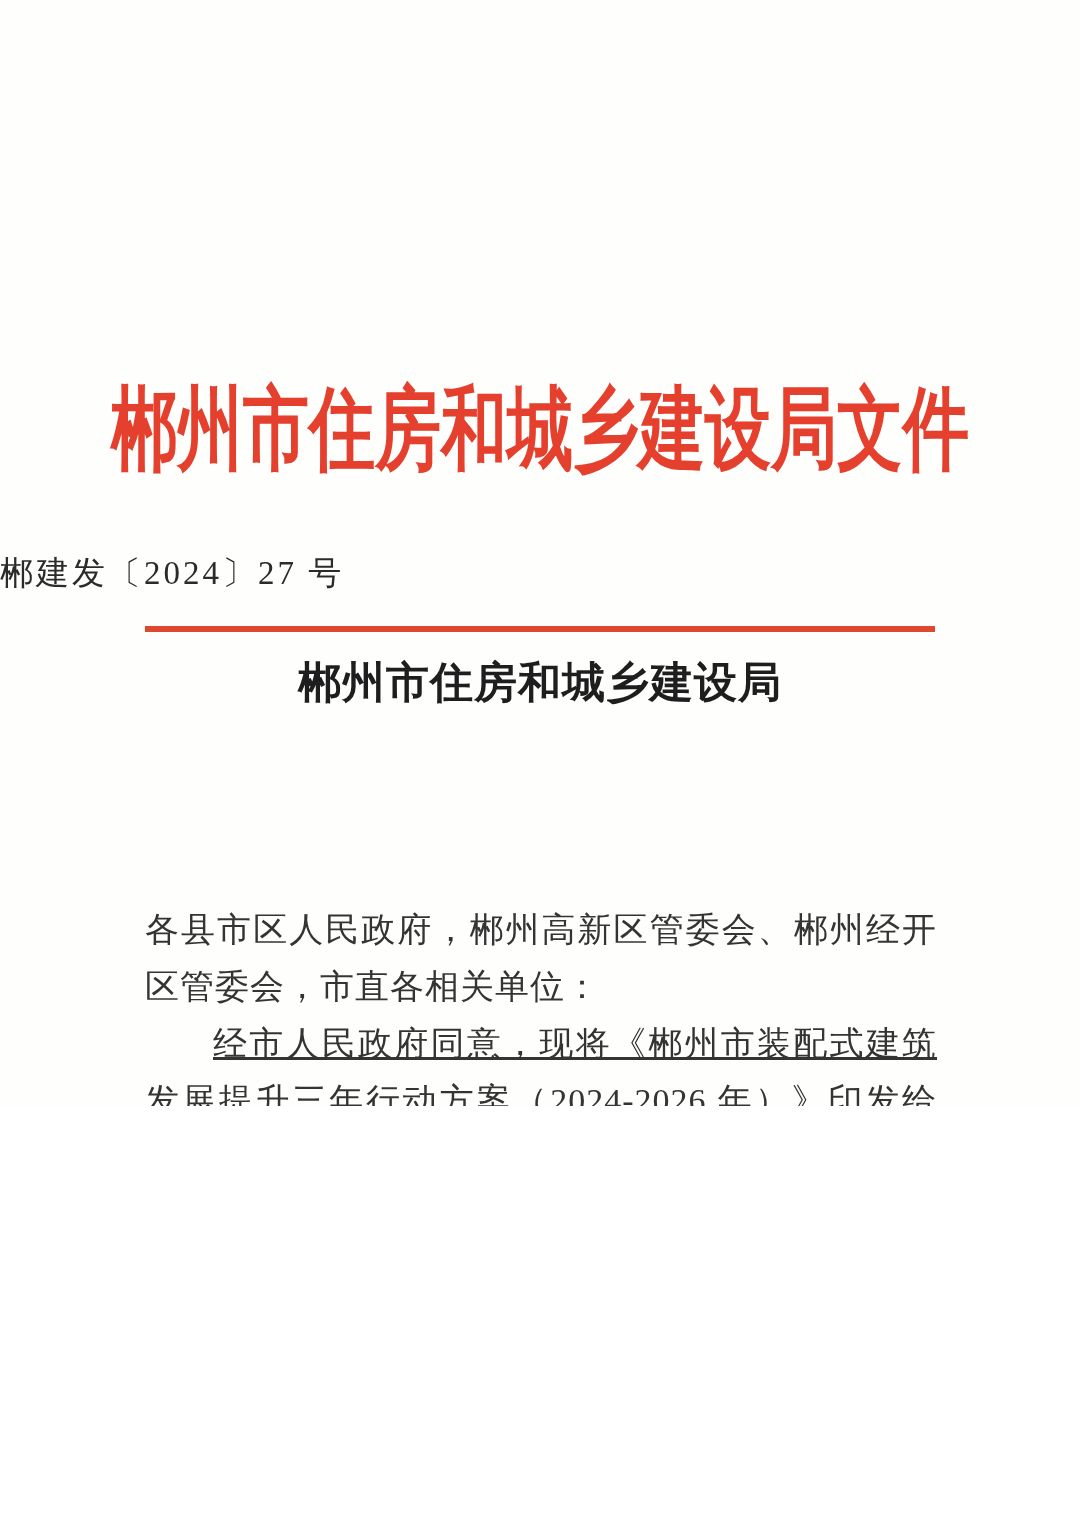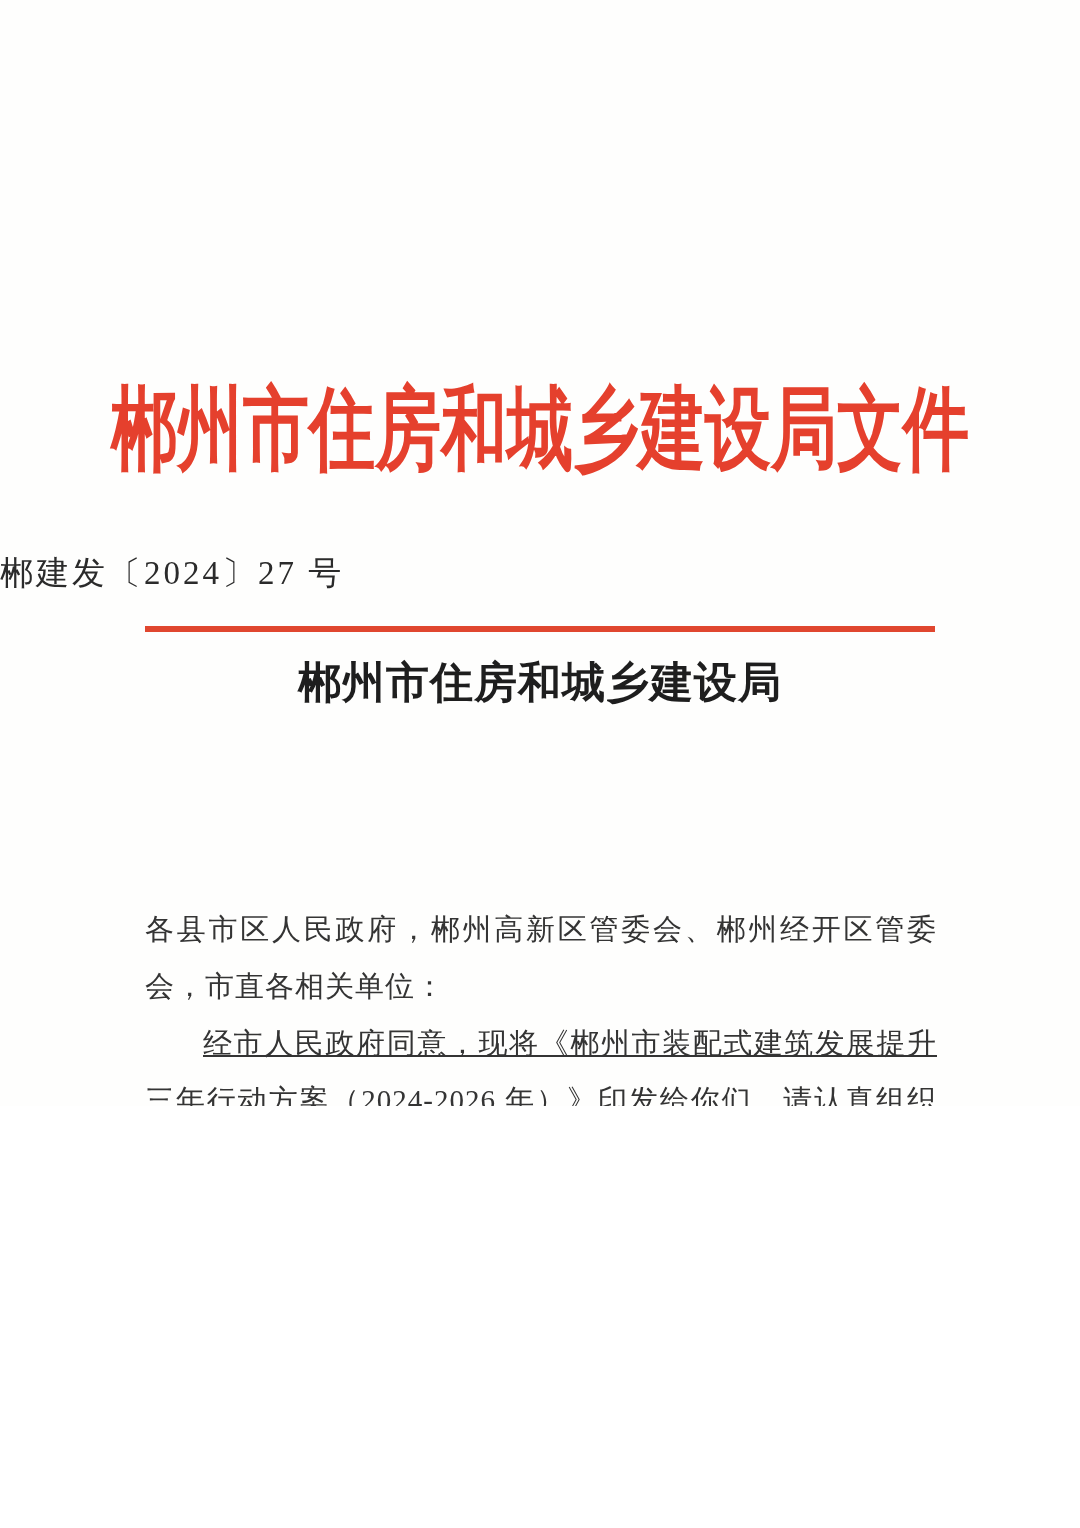--- a/index.html
+++ b/index.html
@@ -59,21 +59,21 @@
     color: #1e1e1e;
     line-height: 61px;
     letter-spacing: 1px;
   }
   .doc-title .t-line { white-space: nowrap; }
   .body-block {
     position: absolute;
     top: 901px;
     left: 145px;
     width: 792px;
-    font-size: 29px;
+    font-size: 34px;
     color: #343434;
     line-height: 57px;
     text-align: justify;
     letter-spacing: 1px;
   }
   .body-block p { margin: 0; }
   .body-block p.indent { text-indent: 2em; text-decoration: underline; }
   .seal {
     position: absolute;
     left: 672px;

